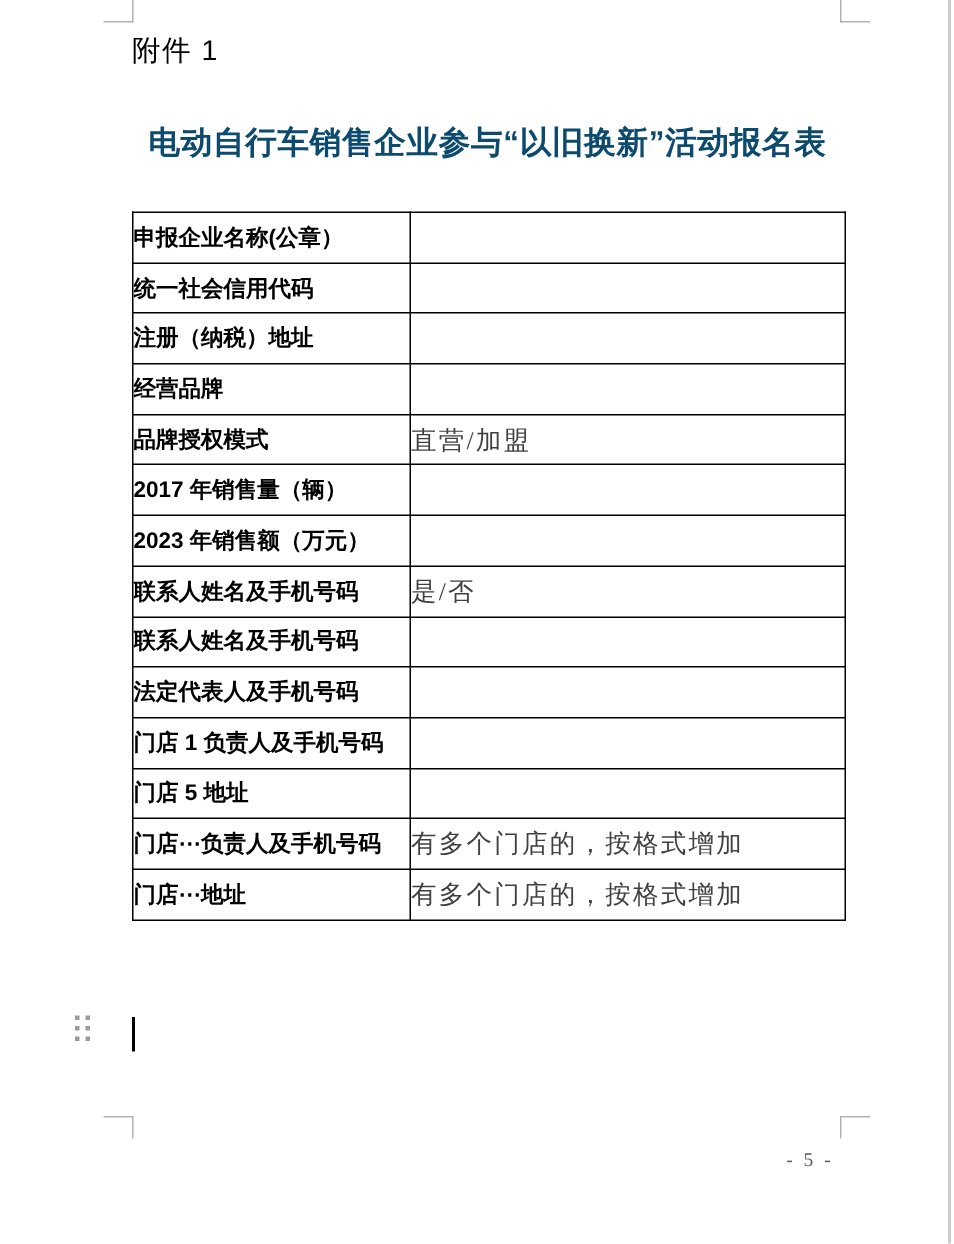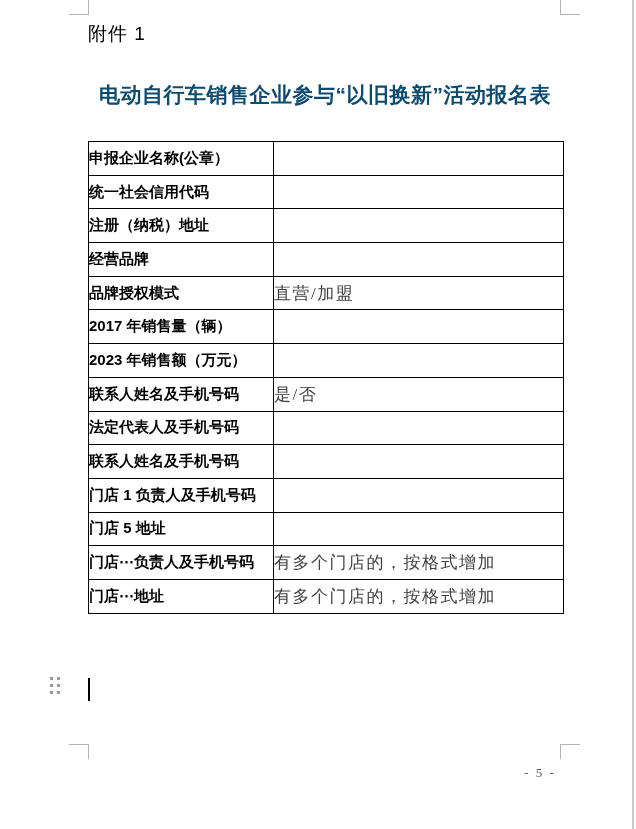--- a/index.html
+++ b/index.html
@@ -117,25 +117,25 @@
     </tr>
       <tr>
       <td class="lbl">2023 年销售额（万元）</td>
       <td class="val"></td>
     </tr>
       <tr>
       <td class="lbl">联系人姓名及手机号码</td>
       <td class="val">是/否</td>
     </tr>
       <tr>
-      <td class="lbl">法定代表人及手机号码</td>
+      <td class="lbl">联系人姓名及手机号码</td>
       <td class="val"></td>
     </tr>
       <tr>
-      <td class="lbl">联系人姓名及手机号码</td>
+      <td class="lbl">法定代表人及手机号码</td>
       <td class="val"></td>
     </tr>
       <tr>
       <td class="lbl">门店 1 负责人及手机号码</td>
       <td class="val"></td>
     </tr>
       <tr>
       <td class="lbl">门店 5 地址</td>
       <td class="val"></td>
     </tr>

